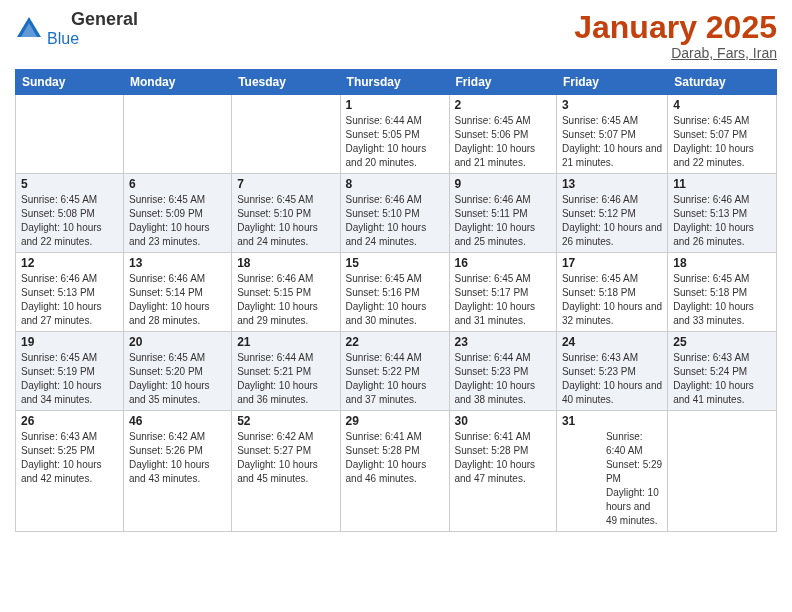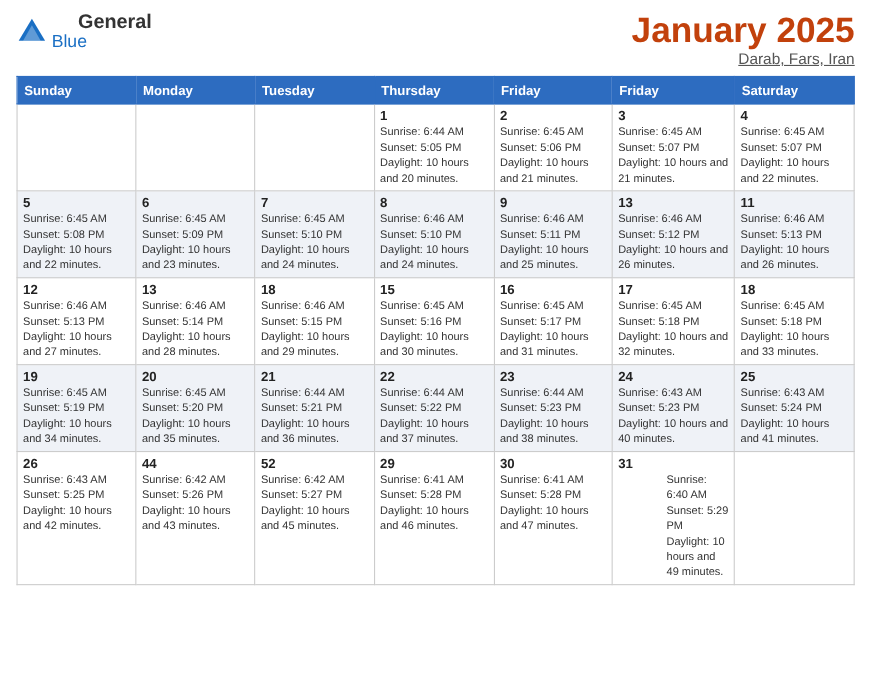--- a/index.html
+++ b/index.html
@@ -301,21 +301,21 @@
           </td>
         </tr>
         <tr>
           <td>
             <span class="day-number">26</span>
             <div class="day-info" style="white-space: pre-line;">Sunrise: 6:43 AM
 Sunset: 5:25 PM
 Daylight: 10 hours and 42 minutes.</div>
           </td>
           <td>
-            <span class="day-number">44</span>
+            <span class="day-number">46</span>
             <div class="day-info" style="white-space: pre-line;">Sunrise: 6:42 AM
 Sunset: 5:26 PM
 Daylight: 10 hours and 43 minutes.</div>
           </td>
           <td>
             <span class="day-number">52</span>
             <div class="day-info" style="white-space: pre-line;">Sunrise: 6:42 AM
 Sunset: 5:27 PM
 Daylight: 10 hours and 45 minutes.</div>
           </td>

